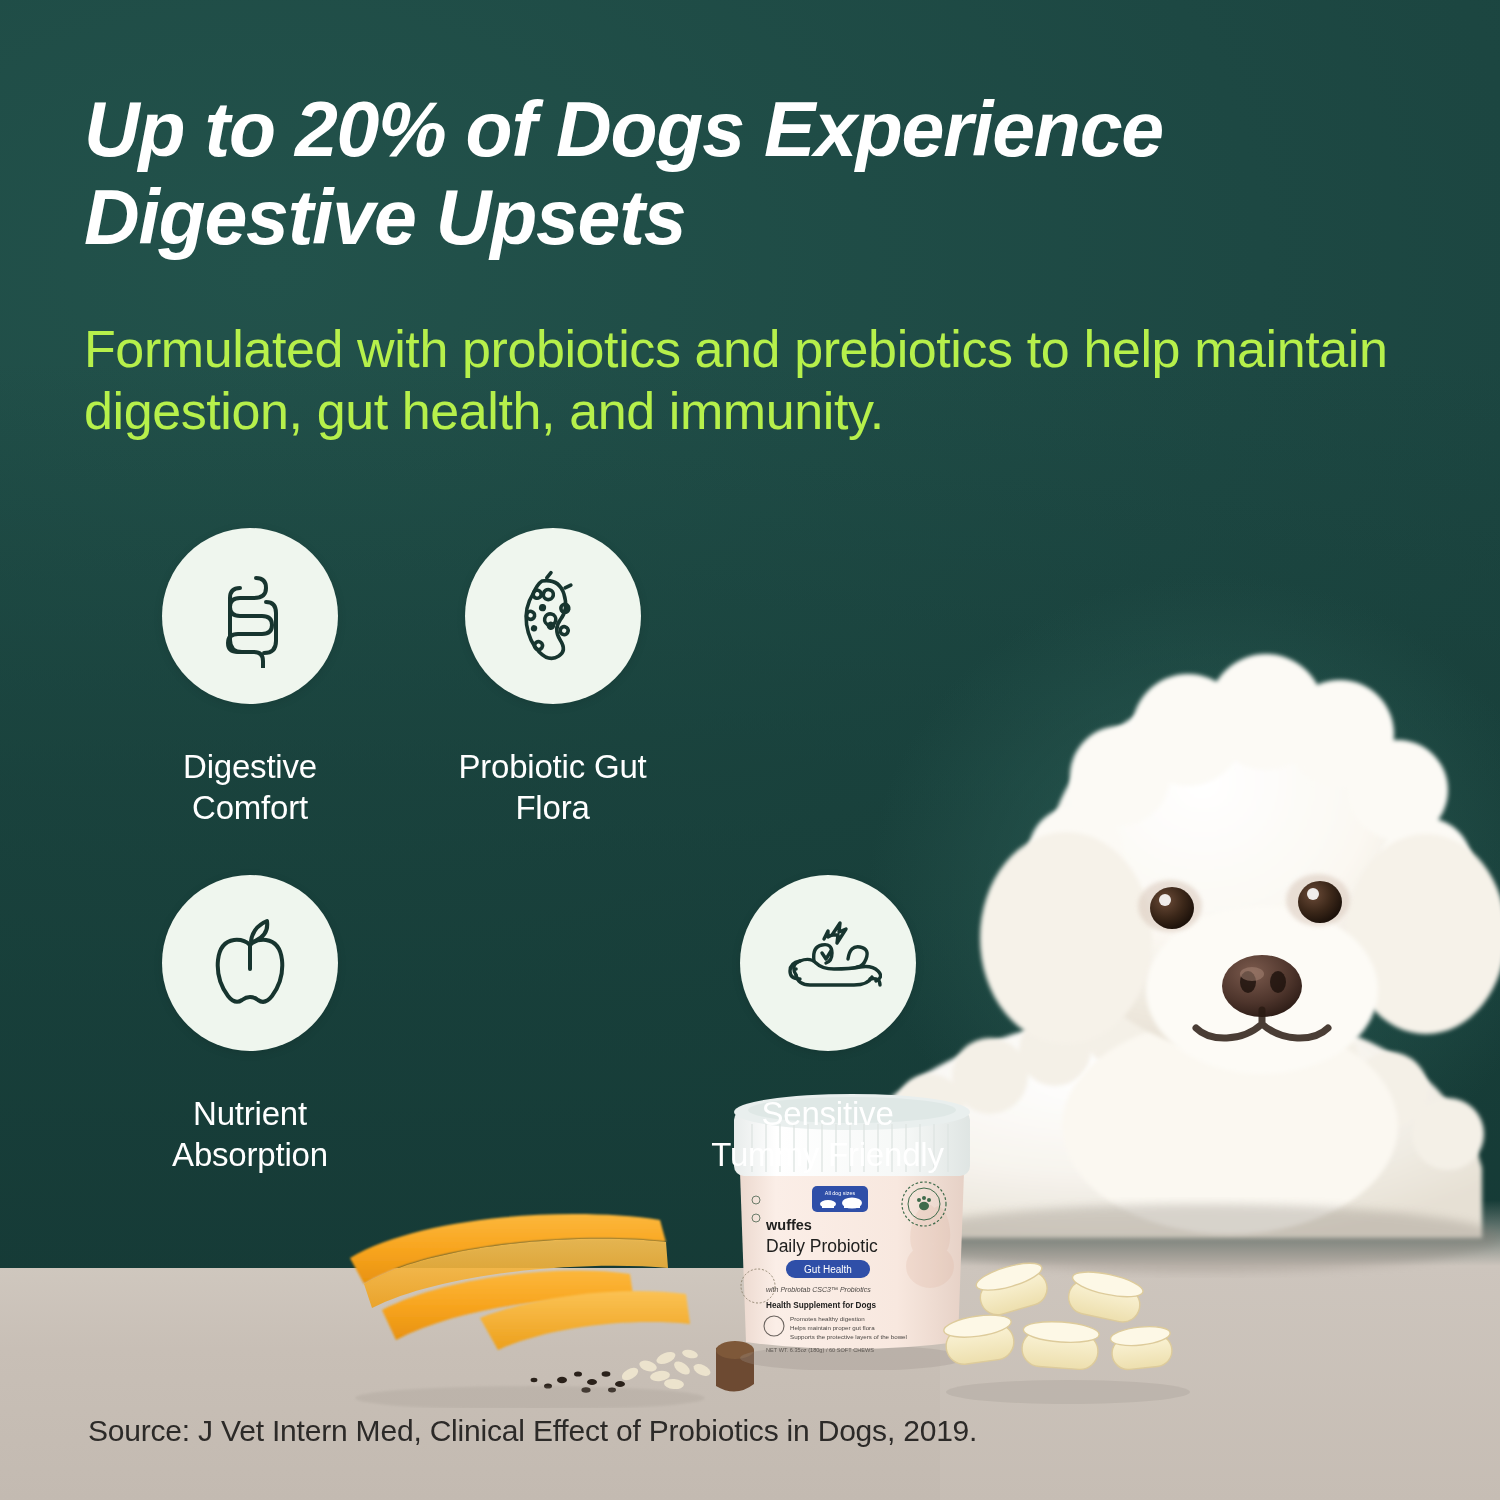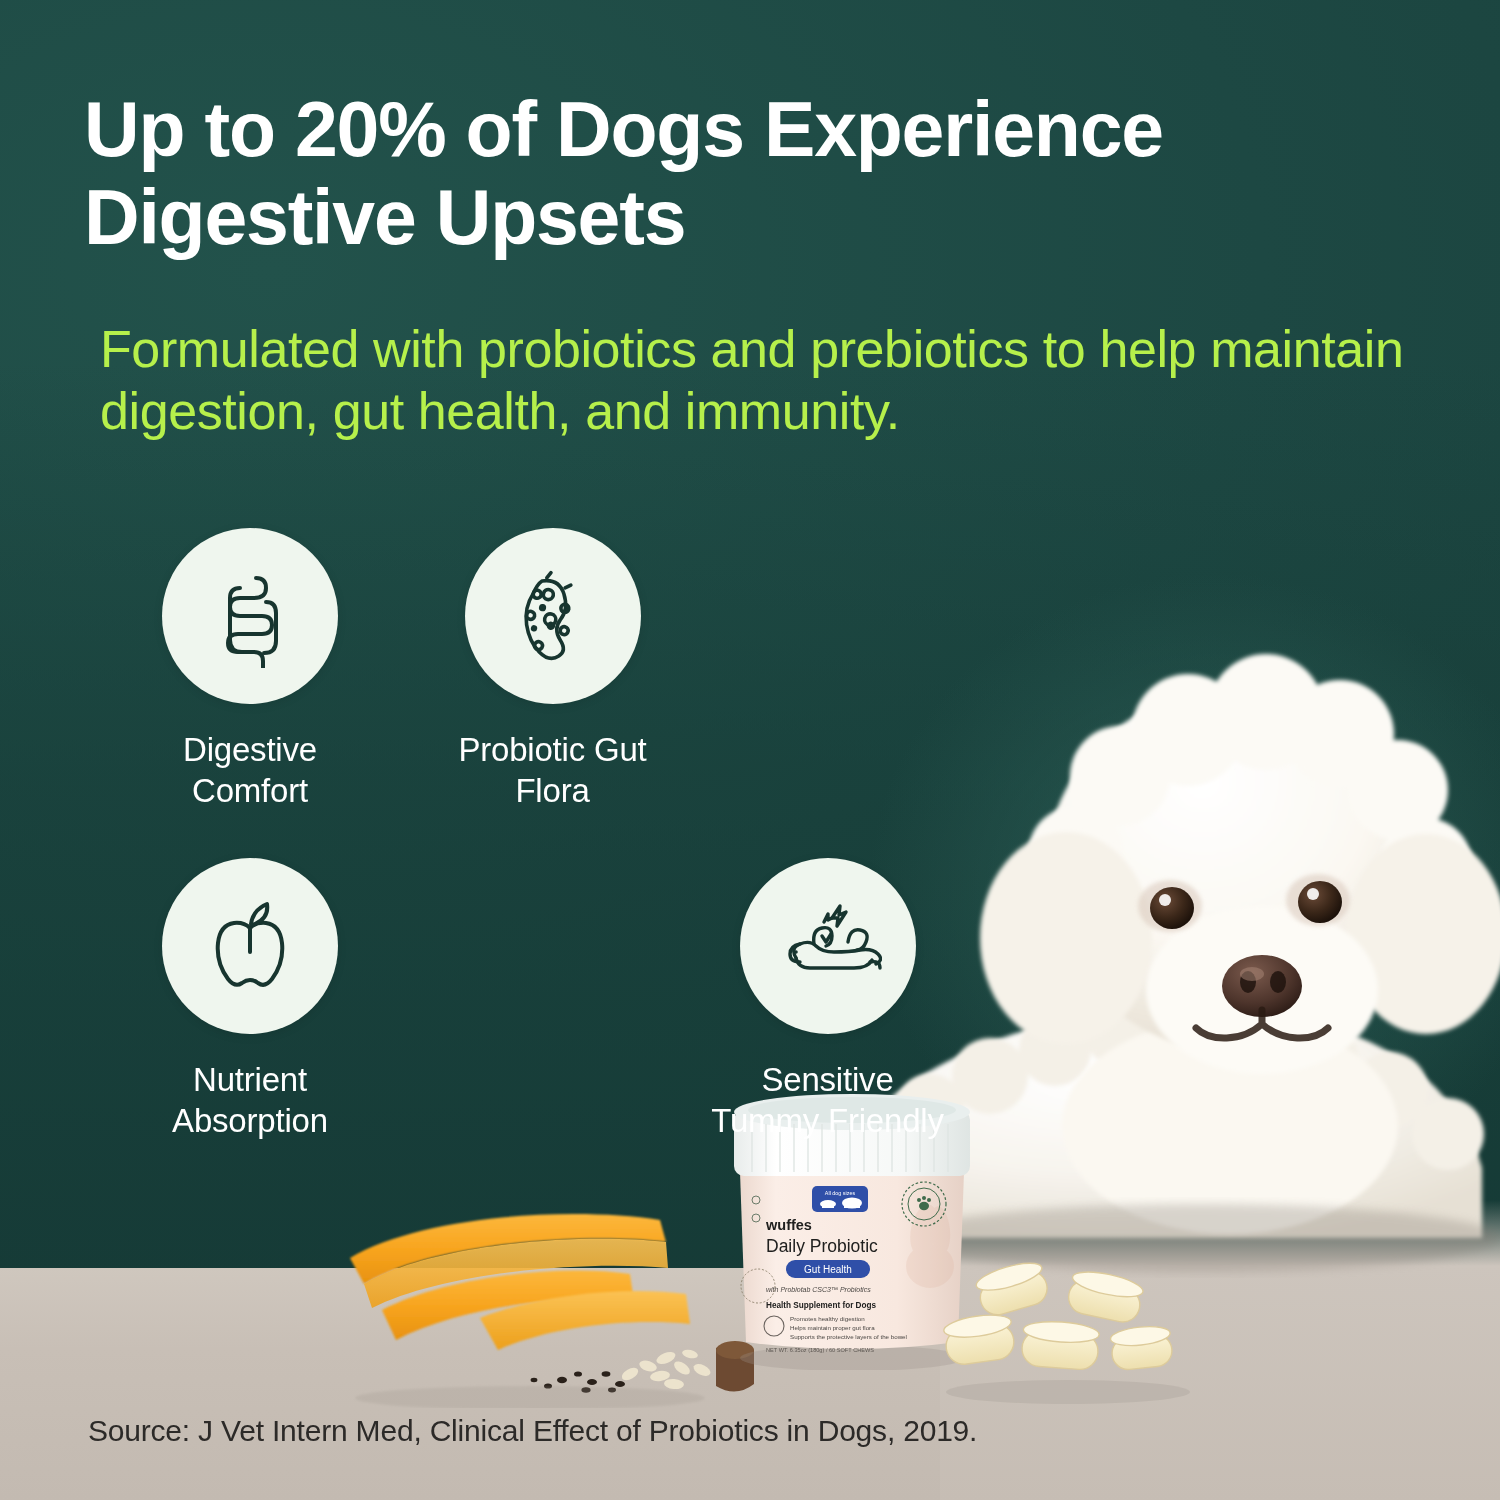--- a/index.html
+++ b/index.html
@@ -38,23 +38,24 @@
     position:absolute; right:0; bottom:0; width:560px; height:300px;
     background:linear-gradient(180deg, rgba(205,197,189,0) 0%, #cdc5bd 22%, #c6bdb4 100%);
   }
 
   
   .headline {
     position:absolute; left:84px; top:86px; width:1340px;
     color:#ffffff;
     font-size:77px; line-height:1.14; font-weight:700;
     letter-spacing:-1.2px;
+    font-style:italic;
   }
   .subhead {
-    position:absolute; left:100px; top:318px; width:1360px;
+    position:absolute; left:84px; top:318px; width:1360px;
     color:#b6f04b;
     font-size:52px; line-height:1.2; font-weight:500;
     letter-spacing:-.4px;
   }
 
   
   .grid {
     position:absolute; left:100px; top:528px;
     width:880px;
   }
@@ -63,21 +64,21 @@
   .cell { width:305px; display:flex; flex-direction:column; align-items:center; }
   .cell.c1 { width:300px; }
   .badge {
     width:176px; height:176px; border-radius:50%;
     background:#eff6ee;
     display:flex; align-items:center; justify-content:center;
     box-shadow:0 2px 10px rgba(0,0,0,.10);
   }
   .badge svg { display:block; }
   .cell-label {
-    margin-top:26px;
+    margin-top:43px;
     color:#ffffff;
     font-size:33px; line-height:1.24; font-weight:400;
     text-align:center; letter-spacing:-.2px;
     white-space:pre-line;
   }
 
   
   .dog { position:absolute; right:-10px; bottom:222px; width:640px; height:640px; }
 
   

